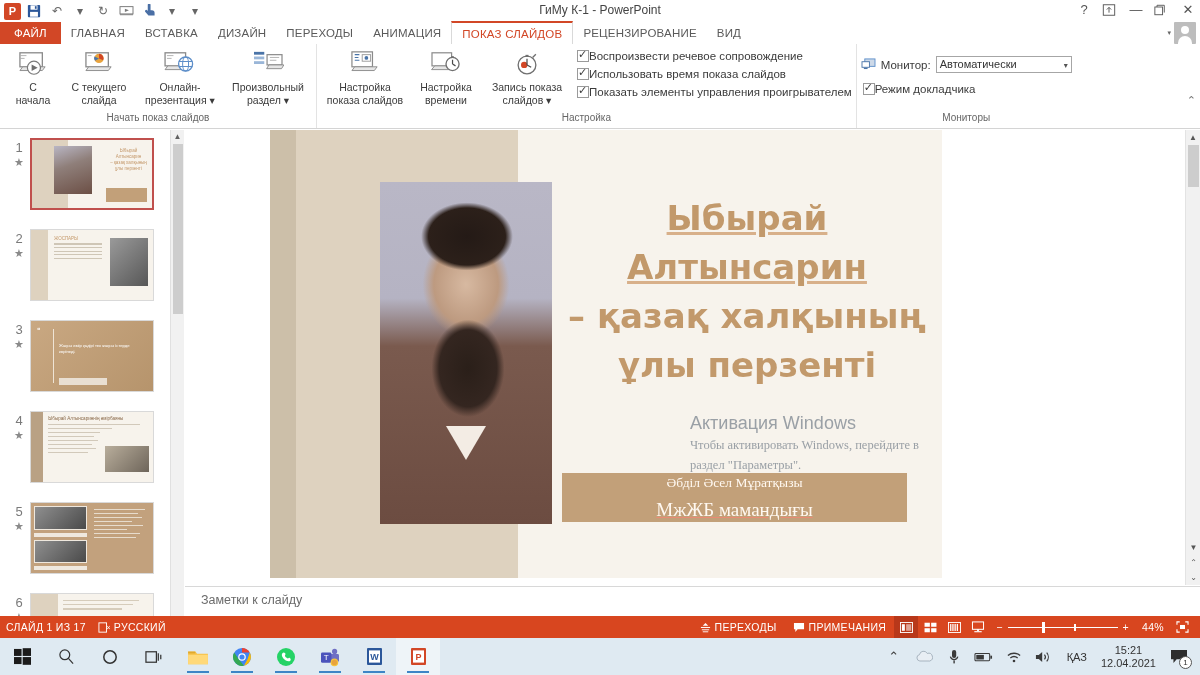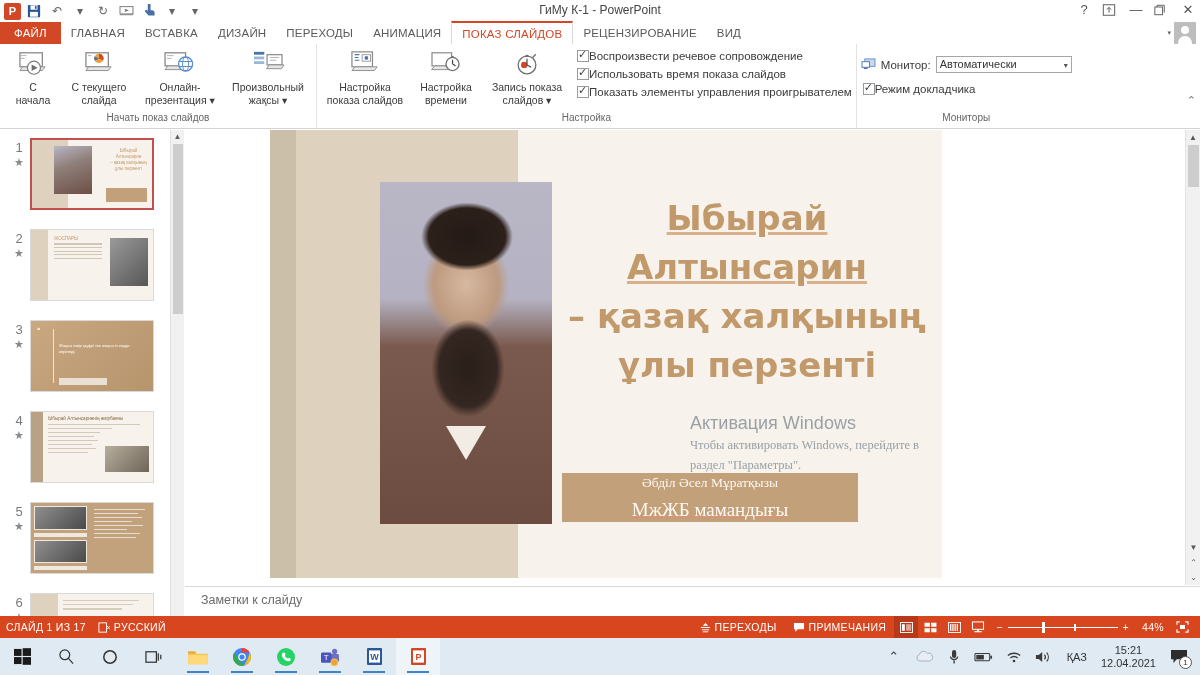--- a/index.html
+++ b/index.html
@@ -175,21 +175,21 @@
     position:absolute; left: 176px; top: 296px; width: 40px; height: 34px;
     background: #f3ece4; clip-path: polygon(0 0, 100% 0, 50% 100%);
   }
   .slide .title {
     position:absolute; left: 292px; top: 64px; width: 370px; text-align:center;
     font-size: 34px; line-height: 49px; color:#c2996b; font-weight: bold;
     font-family: "DejaVu Sans", sans-serif;
   }
   .slide .title .u { text-decoration: underline; text-decoration-color:#d8b08a; }
   .slide .subbox {
-    position:absolute; left: 292px; top: 343px; width: 296px; height: 49px; background:#c2a079;
+    position:absolute; left: 292px; top: 343px; width: 345px; height: 49px; background:#c2a079;
     display:flex; flex-direction:column; align-items:center; justify-content:center;
   }
   .slide .subbox .l1 { font-family:"Liberation Serif", serif; font-size: 13.5px; color:#fff8f0; }
   .slide .subbox .l2 { font-family:"Liberation Serif", serif; font-size: 19px; color:#fff8f0;
                        margin-top: 8px; text-decoration: underline; text-decoration-color:#e98b74; }
 
   .watermark { position:absolute; left: 690px; top: 413px; width: 300px; z-index: 5; }
   .watermark .w1 { font-size: 18px; color:#9aa0a6; font-family:"Liberation Sans", sans-serif; }
   .watermark .w2 { font-size: 12.5px; color:#9aa0a6; line-height:17px; margin-top:3px;font-family:Liberation Serif, serif; }
 
@@ -363,21 +363,21 @@
             <svg width="32" height="28" viewBox="0 0 34 30">
                 <rect x="2" y="2" width="11" height="3" fill="#4a74a8"></rect>
                 <rect x="2" y="7" width="11" height="3" fill="#9ab6d8"></rect>
                 <rect x="2" y="12" width="11" height="3" fill="#9ab6d8"></rect>
                 <rect x="16" y="5" width="16" height="11" fill="none" stroke="#8a8a8a" stroke-width="1.3"></rect>
                 <path d="M18 16 H34 L31.5 20 H15.5 Z" fill="#e6e6e6" stroke="#8a8a8a" stroke-width="1"></path>
                 <path d="M19 8 H29 M19 11 H26" stroke="#b0b0b0" stroke-width="1"></path>
               </svg>
           </div>
           <div class="txt">Произвольный</div>
-          <div class="txt">жақсы ▾</div>
+          <div class="txt">раздел ▾</div>
         </div>
       </div>
       <div class="glabel">Начать показ слайдов</div>
     </div>
 
     <div class="rgroup">
       <div class="gitems">
         <div class="bigbtn w85">
           <div class="glyph">
             <svg width="32" height="28" viewBox="0 0 34 30">

